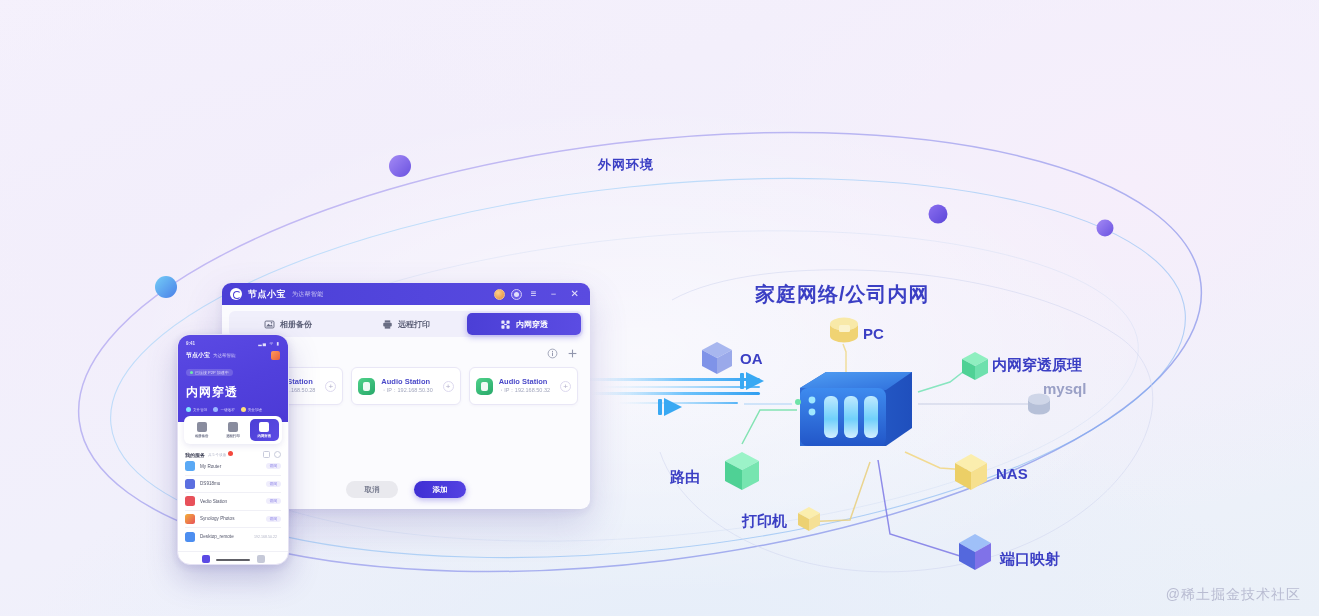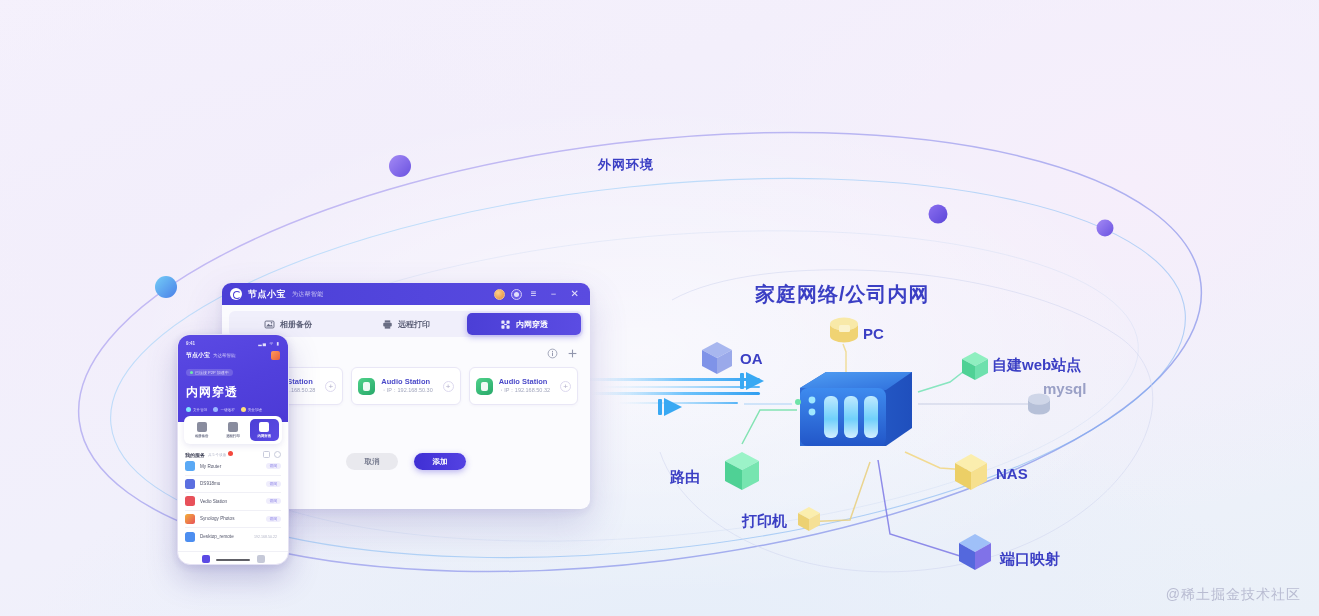--- a/index.html
+++ b/index.html
@@ -146,21 +146,21 @@
   .svc-txt { flex: 1; min-width: 0; }
   .svc-name { font-size: 7.5px; font-weight: 700; color: #4a49c9; line-height: 1.3; }
   .svc-ip { font-size: 5.5px; color: #a2a6bd; line-height: 1.4; white-space: nowrap; overflow: hidden; }
   .svc-plus {
     width: 11px; height: 11px; border-radius: 50%; border: 1px solid #ddd9ef;
     color: #b0adc9; font-size: 8px; line-height: 9px; text-align: center; flex: none;
   }
 
   .win-actions {
     display: flex; align-items: center; justify-content: center; gap: 16px;
-    margin-top: 48px;
+    margin-top: 76px;
   }
   .btn {
     min-width: 52px; height: 17px; border-radius: 9px;
     font-size: 7.5px; font-weight: 700;
     display: flex; align-items: center; justify-content: center;
   }
   .btn-cancel { background: #e9e9ee; color: #7b7f92; }
   .btn-add { background: linear-gradient(90deg, #3f2fd4, #5442e2); color: #fff;
              box-shadow: 0 2px 6px rgba(63,47,212,.35); }
 
@@ -379,21 +379,21 @@
     <path d="M2 8 L2 20 A14 6.5 0 0 0 30 20 L30 8 A14 6.5 0 0 1 2 8 Z" fill="#f0d373"></path>
     <rect x="11" y="9" width="11" height="7" rx="1.5" fill="#fbf3cd"></rect>
   </svg>
   <div class="node-label" style="left:863px; top:325px;">PC</div>
 
   <svg class="cube" style="left:960px; top:350px; width:30px; height:32px;" viewBox="0 0 30 32">
     <polygon points="15,2 28,9 15,16 2,9" fill="#8fefc0"></polygon>
     <polygon points="2,9 15,16 15,30 2,23" fill="#4fd195"></polygon>
     <polygon points="28,9 15,16 15,30 28,23" fill="#6ee0ad"></polygon>
   </svg>
-  <div class="node-label" style="left:992px; top:356px;">自建web站点</div>
+  <div class="node-label" style="left:992px; top:356px;">内网穿透原理</div>
 
   <svg class="cube" style="left:1026px; top:392px; width:26px; height:26px;" viewBox="0 0 26 26">
     <ellipse cx="13" cy="7" rx="11" ry="5.5" fill="#cfd6e8"></ellipse>
     <path d="M2 7 L2 17 A11 5.5 0 0 0 24 17 L24 7 A11 5.5 0 0 1 2 7 Z" fill="#b6c0d8"></path>
   </svg>
   <div class="node-label faded" style="left:1043px; top:380px;">mysql</div>
 
   <svg class="cube" style="left:722px; top:450px; width:40px; height:42px;" viewBox="0 0 40 42">
     <polygon points="20,2 37,11 20,20 3,11" fill="#9bf3c8"></polygon>
     <polygon points="3,11 20,20 20,40 3,31" fill="#4fd195"></polygon>

